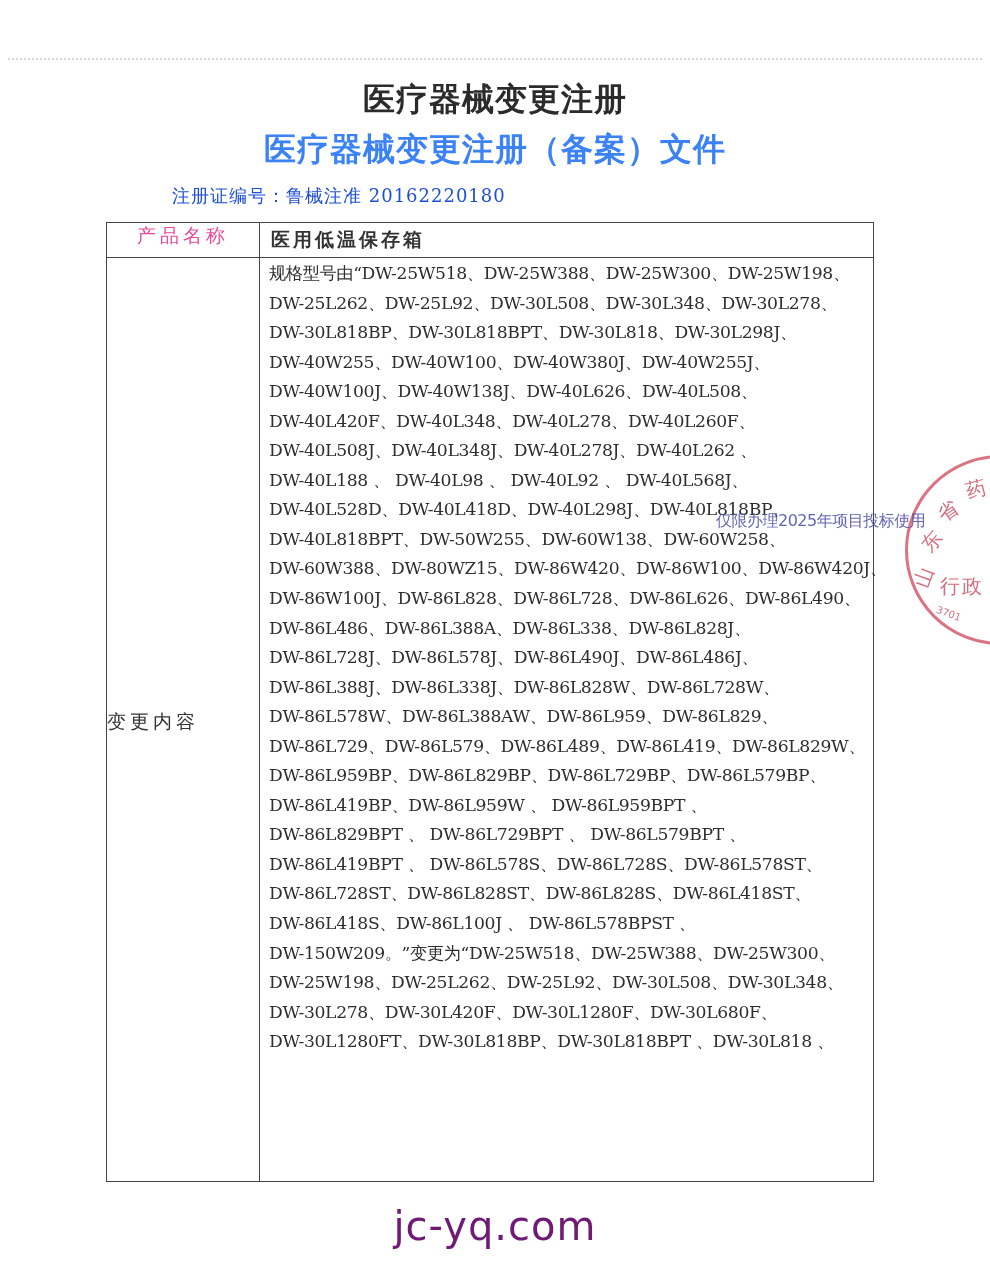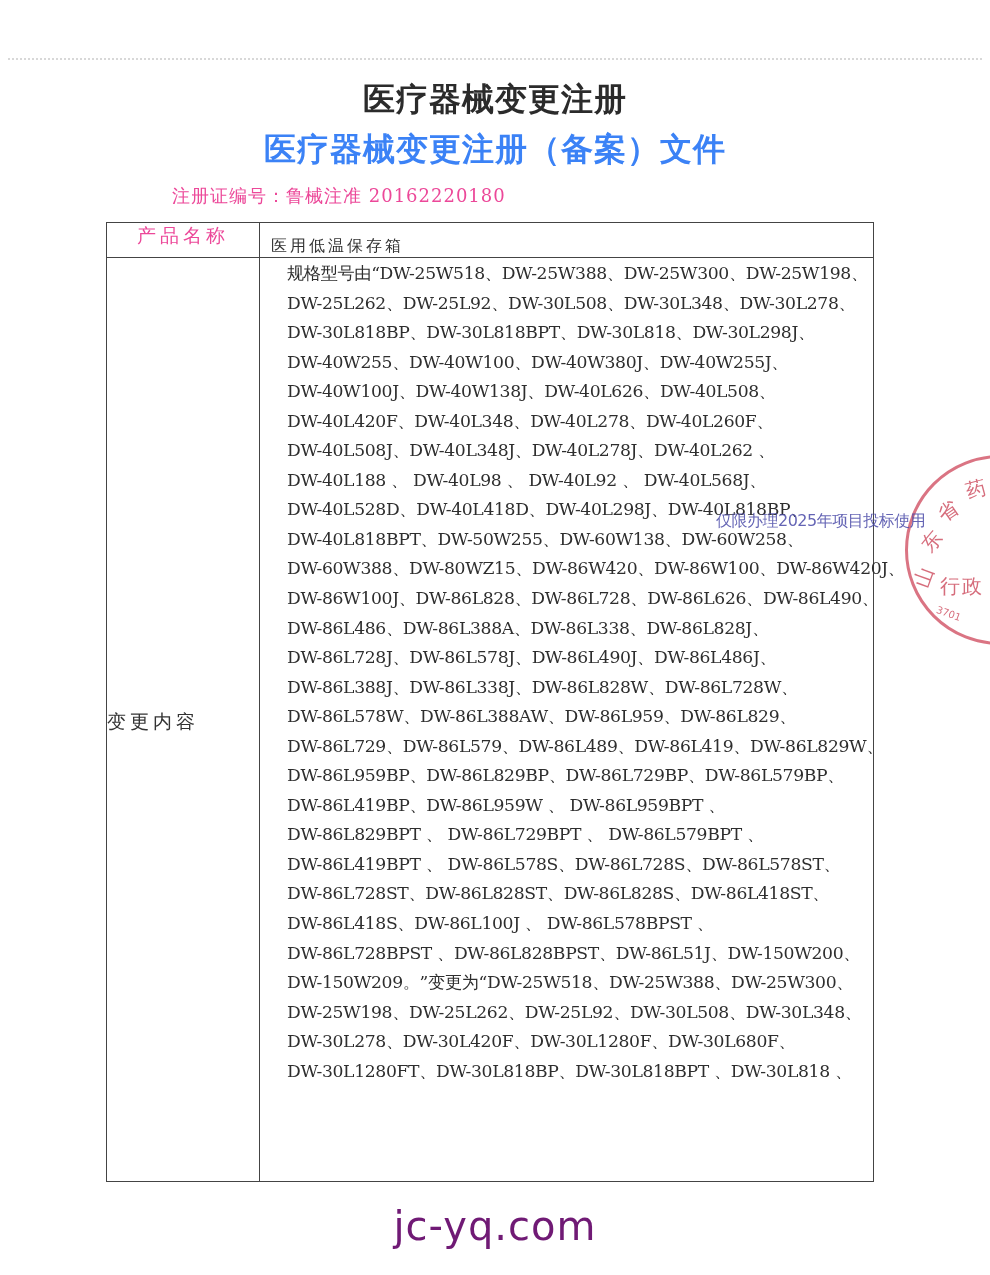--- a/index.html
+++ b/index.html
@@ -13,47 +13,47 @@
     }
     .title1 {
       position: absolute; left: 0; width: 990px; top: 78px; text-align: center;
       font-family: "DejaVu Sans", sans-serif; font-weight: bold; font-size: 32px; color: #2b2b2b; letter-spacing: 1px;
     }
     .title2 {
       position: absolute; left: 0; width: 990px; top: 128px; text-align: center;
       font-family: "DejaVu Sans", sans-serif; font-weight: bold; font-size: 32px; color: #3b82f6; letter-spacing: 1px;
     }
     .reg-line {
-      position: absolute; left: 172px; top: 184px; font-size: 18px; color: #ec4899; letter-spacing: 1px;
+      position: absolute; left: 172px; top: 184px; font-size: 18px; color: #1d4ed8; letter-spacing: 1px;
     }
     .doc-table {
       position: absolute; left: 106px; top: 222px; width: 768px; height: 960px;
       border: 1.5px solid #444; box-sizing: border-box;
     }
     .row-name {
       position: absolute; left: 0; top: 0; right: 0; height: 34px; border-bottom: 1.5px solid #444;
     }
     .col-divider {
       position: absolute; left: 152px; top: 0; bottom: 0; width: 0; border-left: 1.5px solid #444;
     }
     .label-name {
       position: absolute; left: 0; width: 152px; top: 0; text-align: center; font-size: 19px; letter-spacing: 4px; color: #ec4899;
     }
     .value-name {
-      position: absolute; left: 164px; top: 13px; font-size: 16px; letter-spacing: 3px; color: #333;
+      position: absolute; left: 164px; top: 4px; font-size: 19px; letter-spacing: 3px; color: #333; font-weight: bold;
     }
     .label-change {
       position: absolute; left: 0; width: 152px; top: 486px; text-align: left; font-size: 19px; letter-spacing: 4px; color: #333;
     }
     .content {
       position: absolute; left: 162px; top: 36px; width: 604px;
       font-family: "DejaVu Serif", serif; font-size: 17.2px; line-height: 29.55px; color: #2e2e2e;
       white-space: nowrap; letter-spacing: -0.35px;
     }
-    .content div { height: 29.55px; overflow: visible; margin-left: 18px; }
+    .content div { height: 29.55px; overflow: visible; }
     .watermark-text {
       position: absolute; left: 716px; top: 511px; font-size: 16px; color: #4a4aa8; opacity: 0.85;
       font-family: "DejaVu Sans", sans-serif; letter-spacing: -0.5px; white-space: nowrap;
     }
     .seal {
       position: absolute; left: 905px; top: 455px; width: 190px; height: 190px; border-radius: 50%;
       border: 3px solid rgba(205,70,90,0.75); box-sizing: border-box;
     }
     .seal-text {
       position: absolute; color: rgba(200,60,80,0.75); font-size: 20px; font-family: "DejaVu Sans", sans-serif;
@@ -99,21 +99,20 @@
       <div>DW-86L728J、DW-86L578J、DW-86L490J、DW-86L486J、</div>
       <div>DW-86L388J、DW-86L338J、DW-86L828W、DW-86L728W、</div>
       <div>DW-86L578W、DW-86L388AW、DW-86L959、DW-86L829、</div>
       <div>DW-86L729、DW-86L579、DW-86L489、DW-86L419、DW-86L829W、</div>
       <div>DW-86L959BP、DW-86L829BP、DW-86L729BP、DW-86L579BP、</div>
       <div>DW-86L419BP、DW-86L959W 、 DW-86L959BPT 、</div>
       <div>DW-86L829BPT 、 DW-86L729BPT 、 DW-86L579BPT 、</div>
       <div>DW-86L419BPT 、 DW-86L578S、DW-86L728S、DW-86L578ST、</div>
       <div>DW-86L728ST、DW-86L828ST、DW-86L828S、DW-86L418ST、</div>
       <div>DW-86L418S、DW-86L100J 、 DW-86L578BPST 、</div>
-      <div>DW-86L728BPST 、DW-86L828BPST、DW-86L51J、DW-150W200、</div>
       <div>DW-150W209。”变更为“DW-25W518、DW-25W388、DW-25W300、</div>
       <div>DW-25W198、DW-25L262、DW-25L92、DW-30L508、DW-30L348、</div>
       <div>DW-30L278、DW-30L420F、DW-30L1280F、DW-30L680F、</div>
       <div>DW-30L1280FT、DW-30L818BP、DW-30L818BPT 、DW-30L818 、</div>
     </div>
 </div>
 
 <div class="seal">
   <span class="seal-text" style="left:6px;top:106px;transform:rotate(-70deg);">山</span>
   <span class="seal-text" style="left:14px;top:70px;transform:rotate(-50deg);">东</span>

